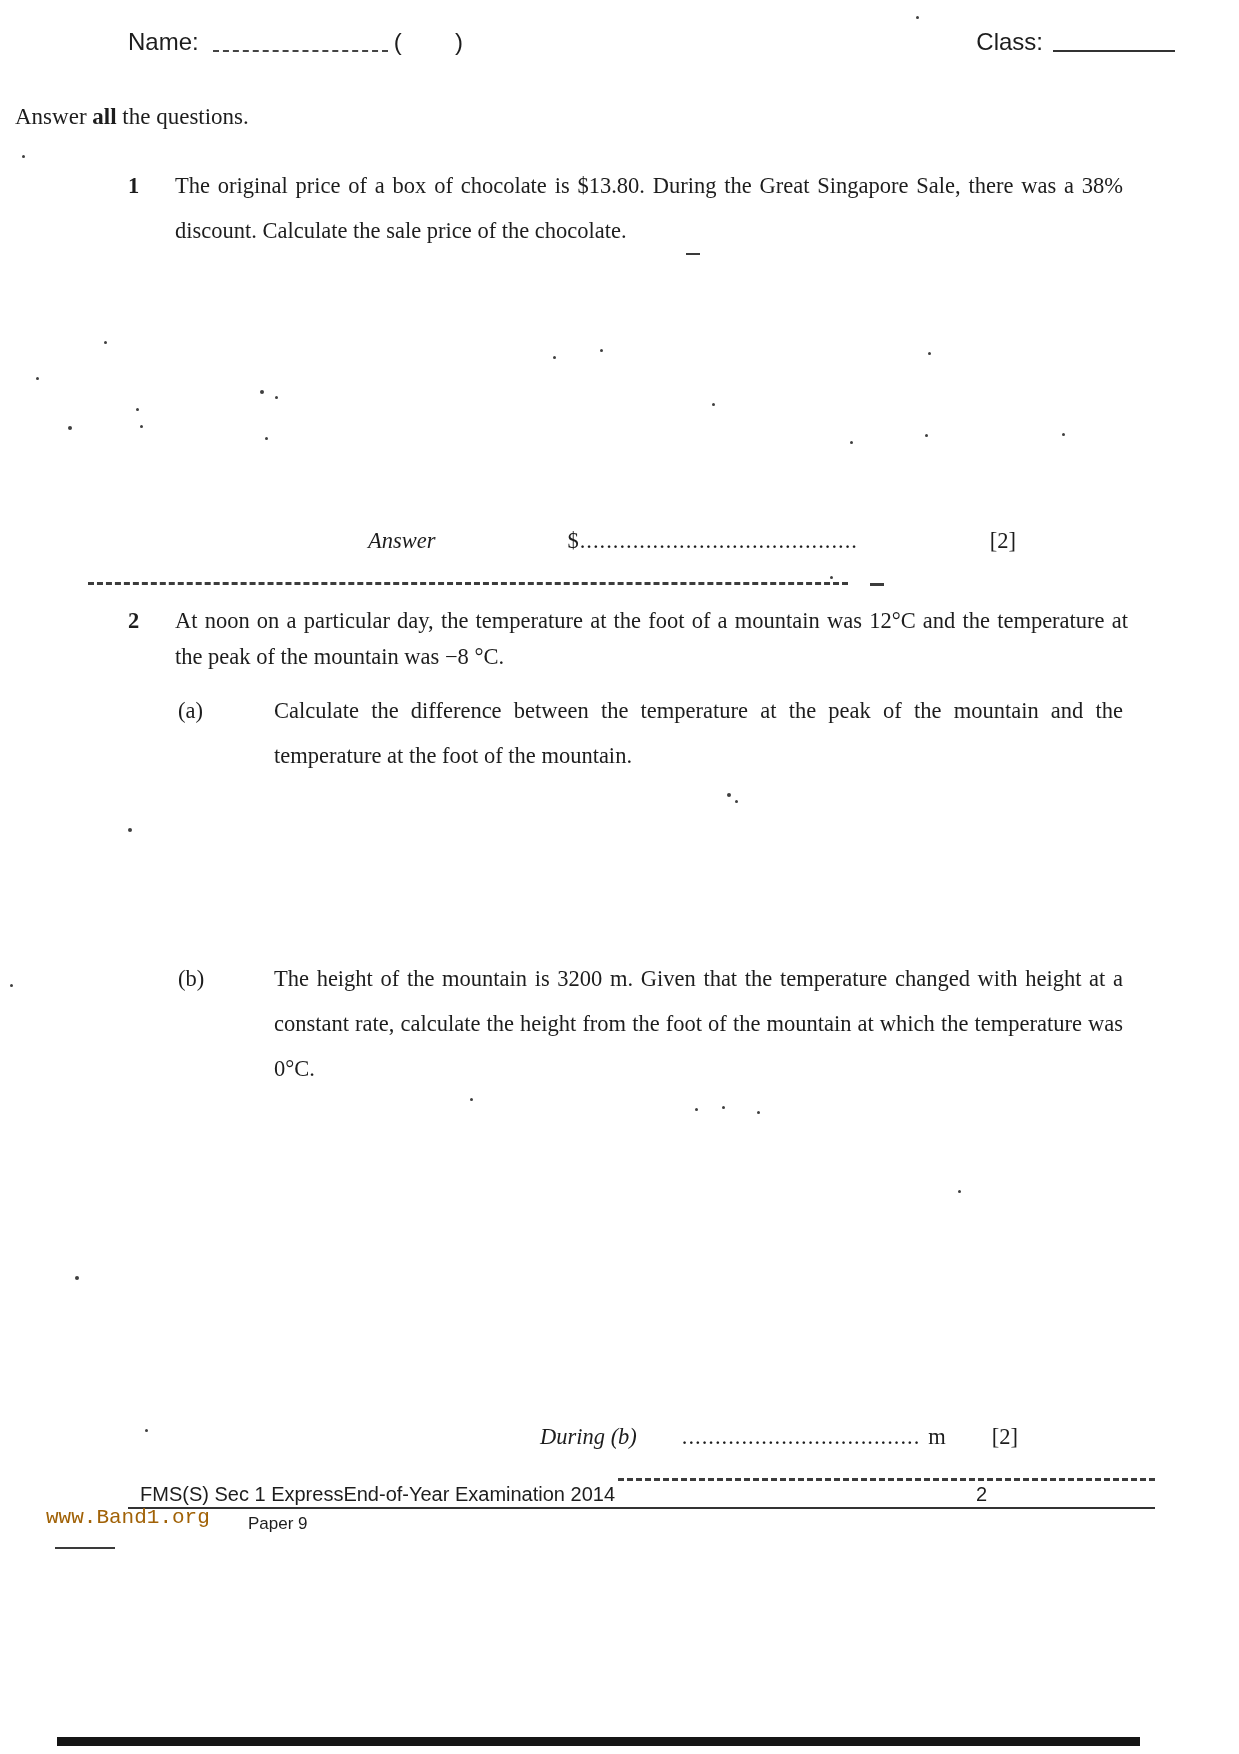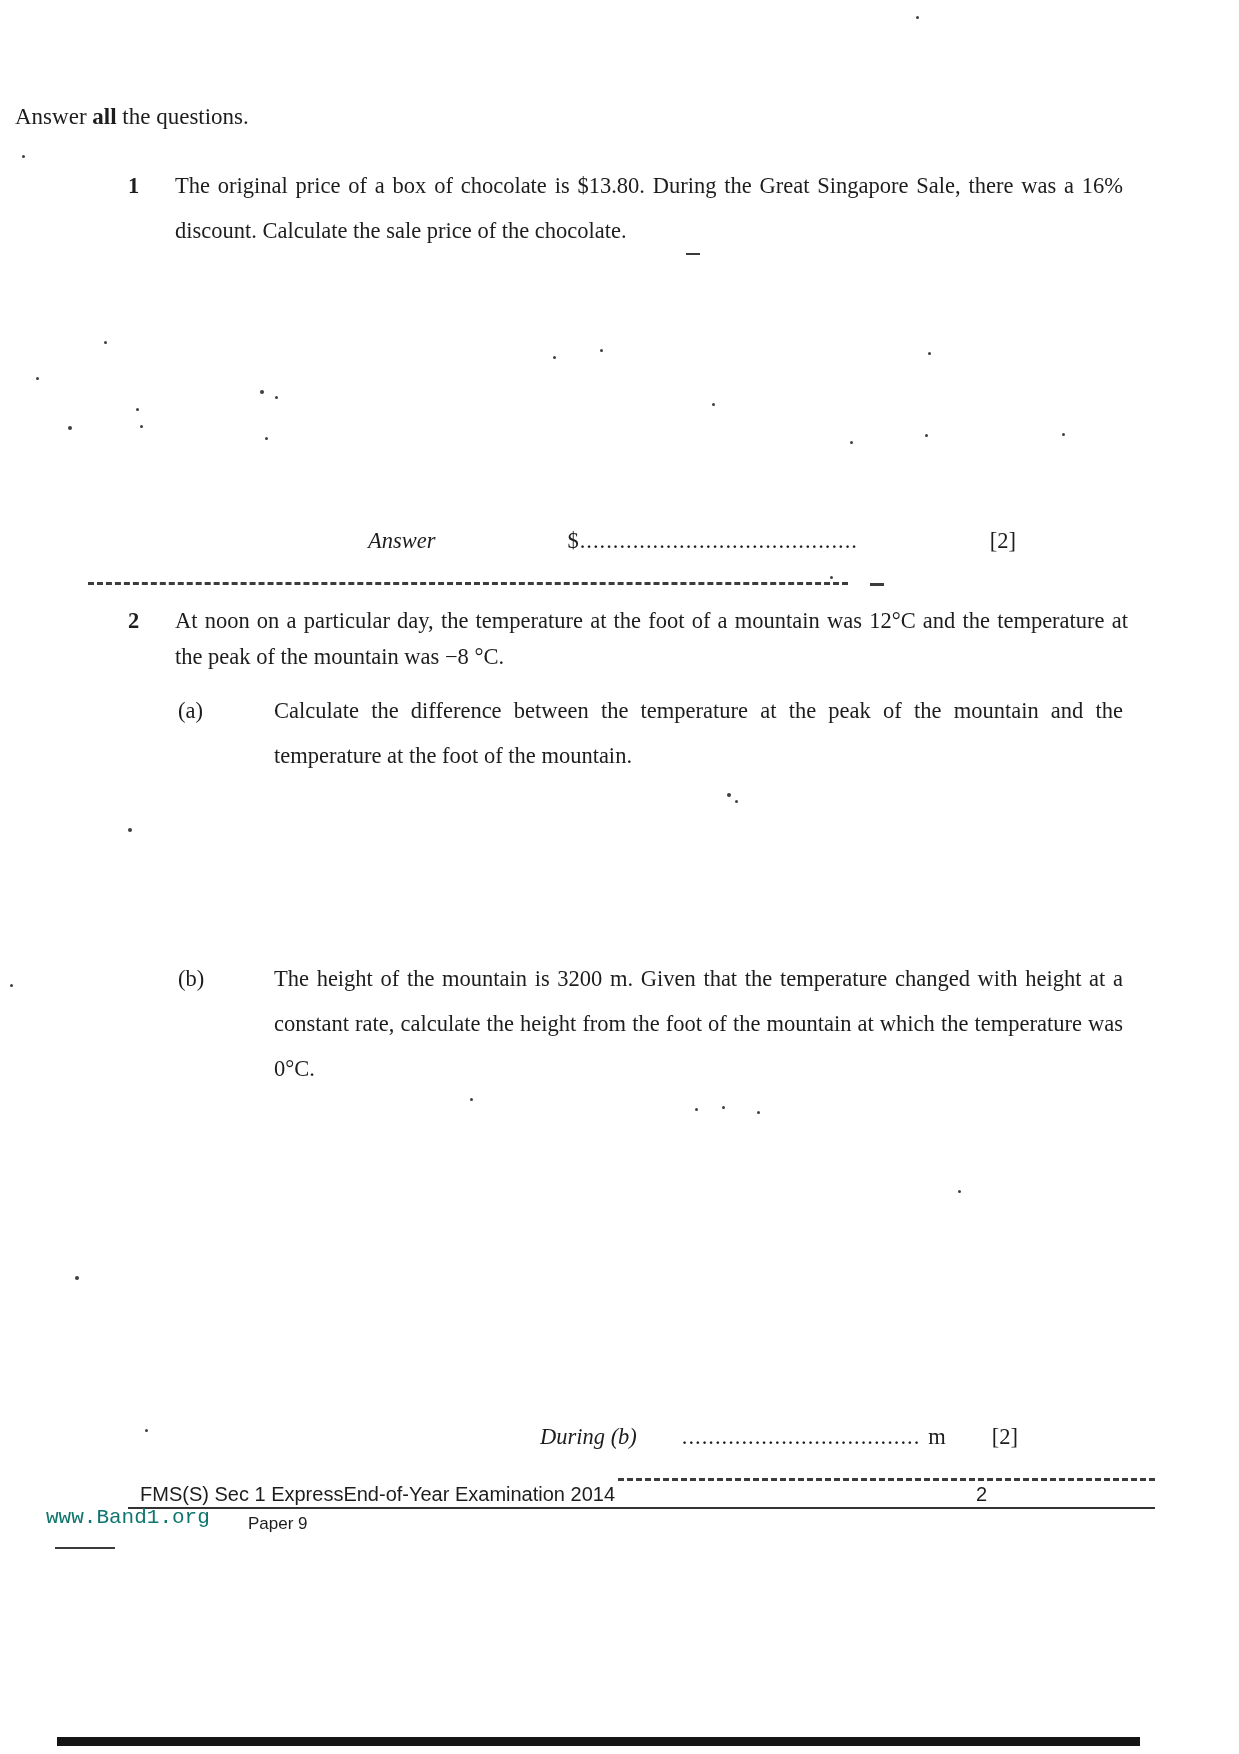--- a/index.html
+++ b/index.html
@@ -49,40 +49,51 @@
 
   
   .divider{position:absolute;top:582px;left:88px;width:760px;border-top:3px dashed #3c3c3c;}
   .divider-tail{position:absolute;top:583px;left:870px;width:14px;border-top:3px solid #3c3c3c;}
   .footer-dashline{position:absolute;top:1478px;left:618px;width:537px;border-top:3px dashed #3c3c3c;}
   .footer-rule{position:absolute;top:1507px;left:128px;width:1027px;border-top:2px solid #333;}
 
   
   .footer-title{position:absolute;top:1483px;left:140px;font-size:20px;text-align:right;}
   .footer-page{position:absolute;top:1483px;left:976px;font-size:20px;}
-  .watermark{position:absolute;top:1506px;left:46px;font-size:21px;color:#0f766e;}
+  .watermark{position:absolute;top:1506px;left:46px;font-size:21px;color:#a16207;}
   .paper-label{position:absolute;top:1514px;left:248px;font-size:17px;}
 
   .bottom-bar{position:absolute;top:1737px;left:57px;width:1083px;height:9px;background:#151515;}
 
   
   .spk{position:absolute;background:#3f3f3f;border-radius:50%;}
   .dash-art{position:absolute;background:#3a3a3a;height:2px;}
 </style>
 </head>
 <body>
 
 <div class="page">
 
+  <div class="header">
+    <div class="name-field">
+      <span class="sans">Name:</span>
+      <span class="name-blank"></span>
+      <span class="sans brackets">(        )</span>
+    </div>
+    <div class="class-field">
+      <span class="sans">Class:</span>
+      <span class="class-blank"></span>
+    </div>
+  </div>
 
   <div class="instruction"><span>Answer </span><b>all</b><span> the questions.</span></div>
 
   <div class="q q1">
     <div class="qnum">1</div>
-    <div class="qtext">The original price of a box of chocolate is $13.80. During the Great Singapore Sale, there was a 16% discount. Calculate the sale price of the chocolate.</div>
+    <div class="qtext">The original price of a box of chocolate is $13.80. During the Great Singapore Sale, there was a 38% discount. Calculate the sale price of the chocolate.</div>
   </div>
 
   <div class="answer-row a1">
     <span class="ital">Answer</span>
     <span class="dots"><span>$</span><span>..........................................</span></span>
     <span>[2]</span>
   </div>
 
   <div class="divider"></div>
   <div class="divider-tail"></div>

